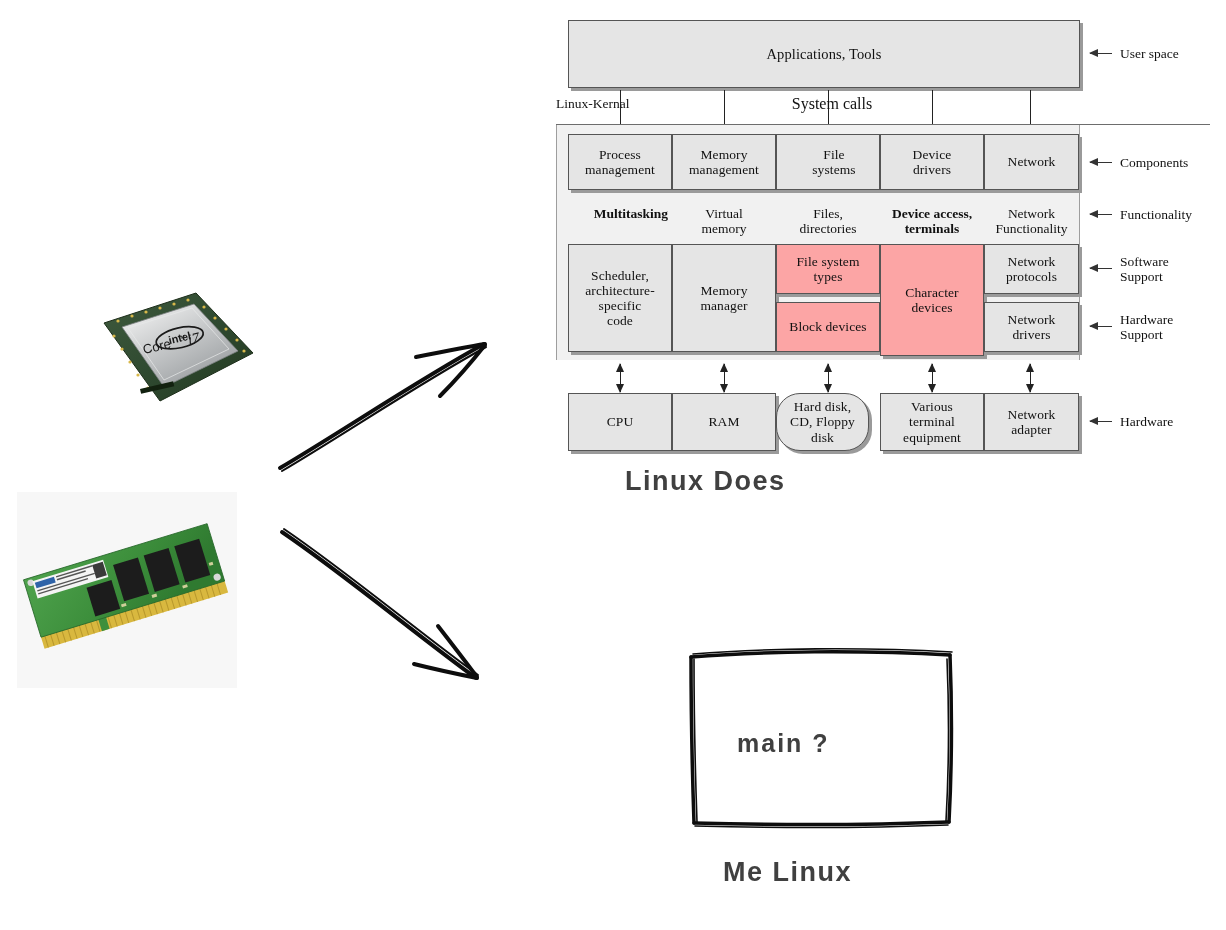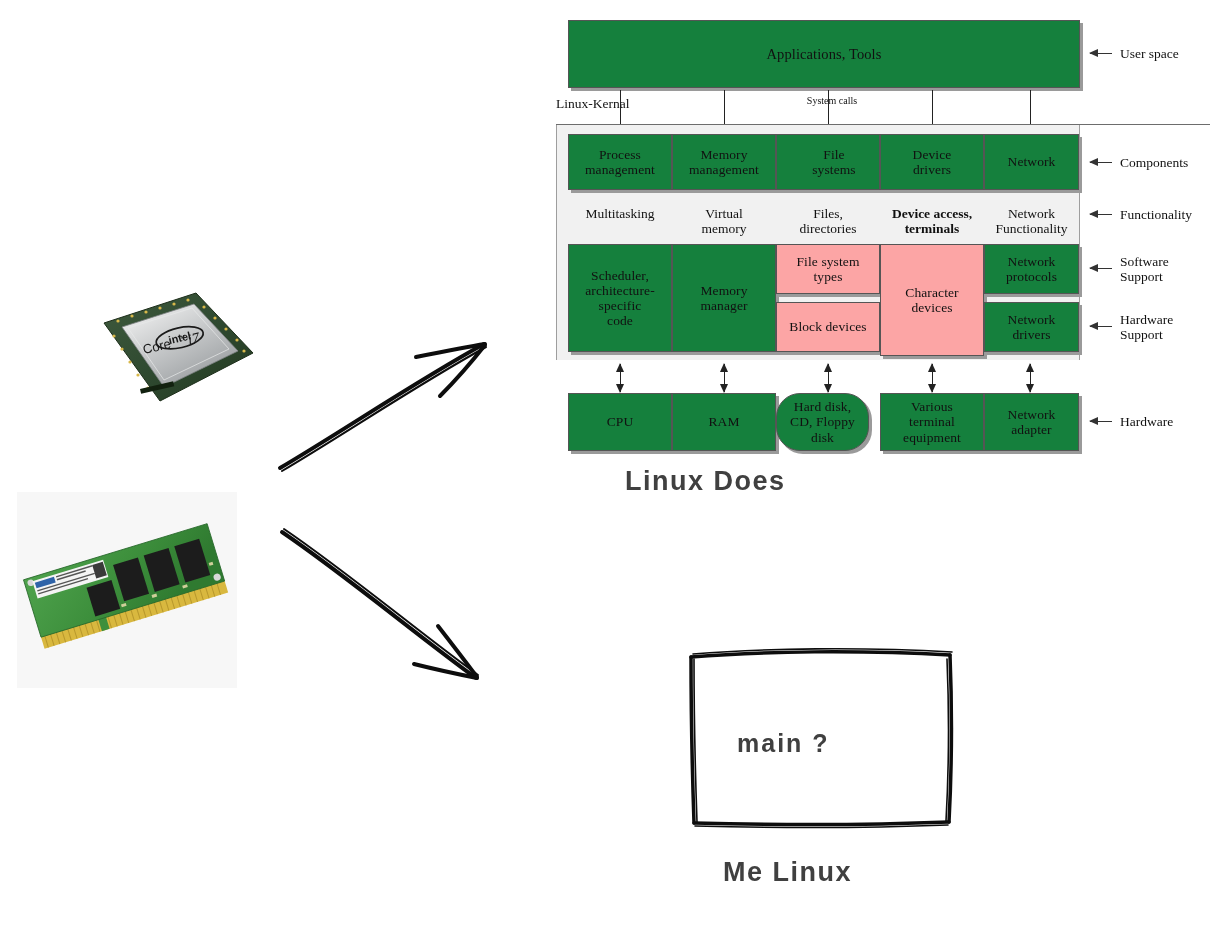--- a/index.html
+++ b/index.html
@@ -33,21 +33,21 @@
 
   
   #linux-diagram {
     left: 556px; top: 12px; width: 660px; height: 445px;
   }
 
   
   .fig-box {
     position: absolute;
     box-sizing: border-box;
-    background: #15803d;
+    background: #e5e5e5;
     border: 1px solid #555555;
     box-shadow: 3px 3px 0 0 #9a9a9a;
     display: flex;
     align-items: center;
     justify-content: center;
     text-align: center;
     color: #111111;
     font-family: "Liberation Serif", "DejaVu Serif", serif;
     font-size: 13.5px;
     line-height: 1.12;
@@ -89,21 +89,21 @@
     position: absolute;
     left: -4px; bottom: -1px;
     border-left: 4.5px solid transparent;
     border-right: 4.5px solid transparent;
     border-top: 9px solid #222;
   }
   #syscall-label {
     position: absolute;
     left: 196px; top: 83px; width: 160px;
     text-align: center;
-    font-size: 10px;
+    font-size: 16px;
     color: #111;
   }
 
   
   .comp-box      { height: 56px; top: 122px; font-size: 13.5px; }
   .func-label {
     position: absolute;
     top: 194px;
     font-size: 13.5px;
     text-align: center;
@@ -367,21 +367,21 @@
   <div class="fig-box comp-box" style="left:220px; width:104px;padding-left:12px;">
       <span>File<br>systems</span>
     </div>
   <div class="fig-box comp-box" style="left:324px; width:104px;">
       <span>Device<br>drivers</span>
     </div>
   <div class="fig-box comp-box" style="left:428px; width:95px;">
       <span>Network</span>
     </div>
 
-  <div class="func-label" style="left:12px;  width:104px;">Multitasking</div>
+  <div class="func-label" style="left:23px;  width:104px;font-weight:bold;">Multitasking</div>
   <div class="func-label" style="left:116px; width:104px;">Virtual<br>memory</div>
   <div class="func-label" style="left:220px; width:104px;">Files,<br>directories</div>
   <div class="func-label" style="left:324px; width:104px;font-weight:bold;">Device access,<br>terminals</div>
   <div class="func-label" style="left:428px; width:95px;">Network<br>Functionality</div>
 
   <div class="fig-box sup-box" style="left:12px;  width:104px; height:108px;">
       <span>Scheduler,<br>architecture-<br>specific<br>code</span>
     </div>
   <div class="fig-box sup-box" style="left:116px; width:104px; height:108px;">
       <span>Memory<br>manager</span>

